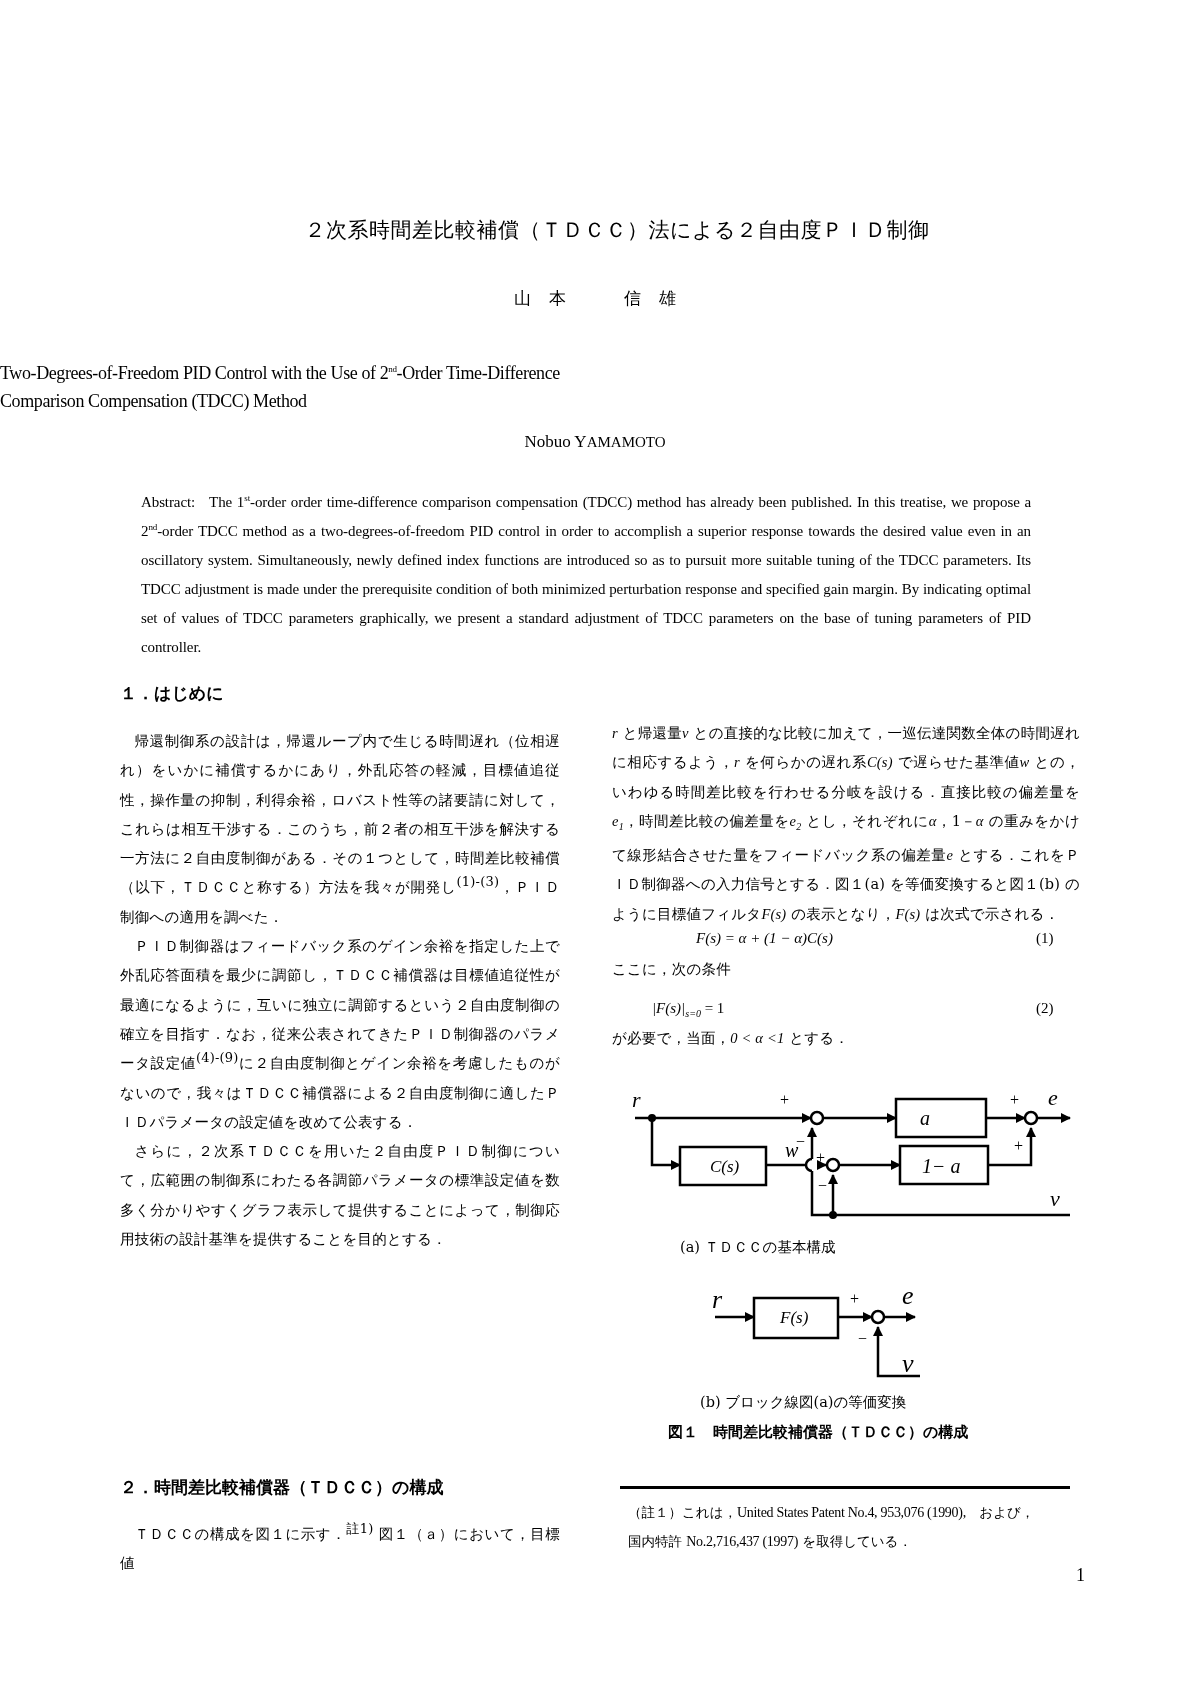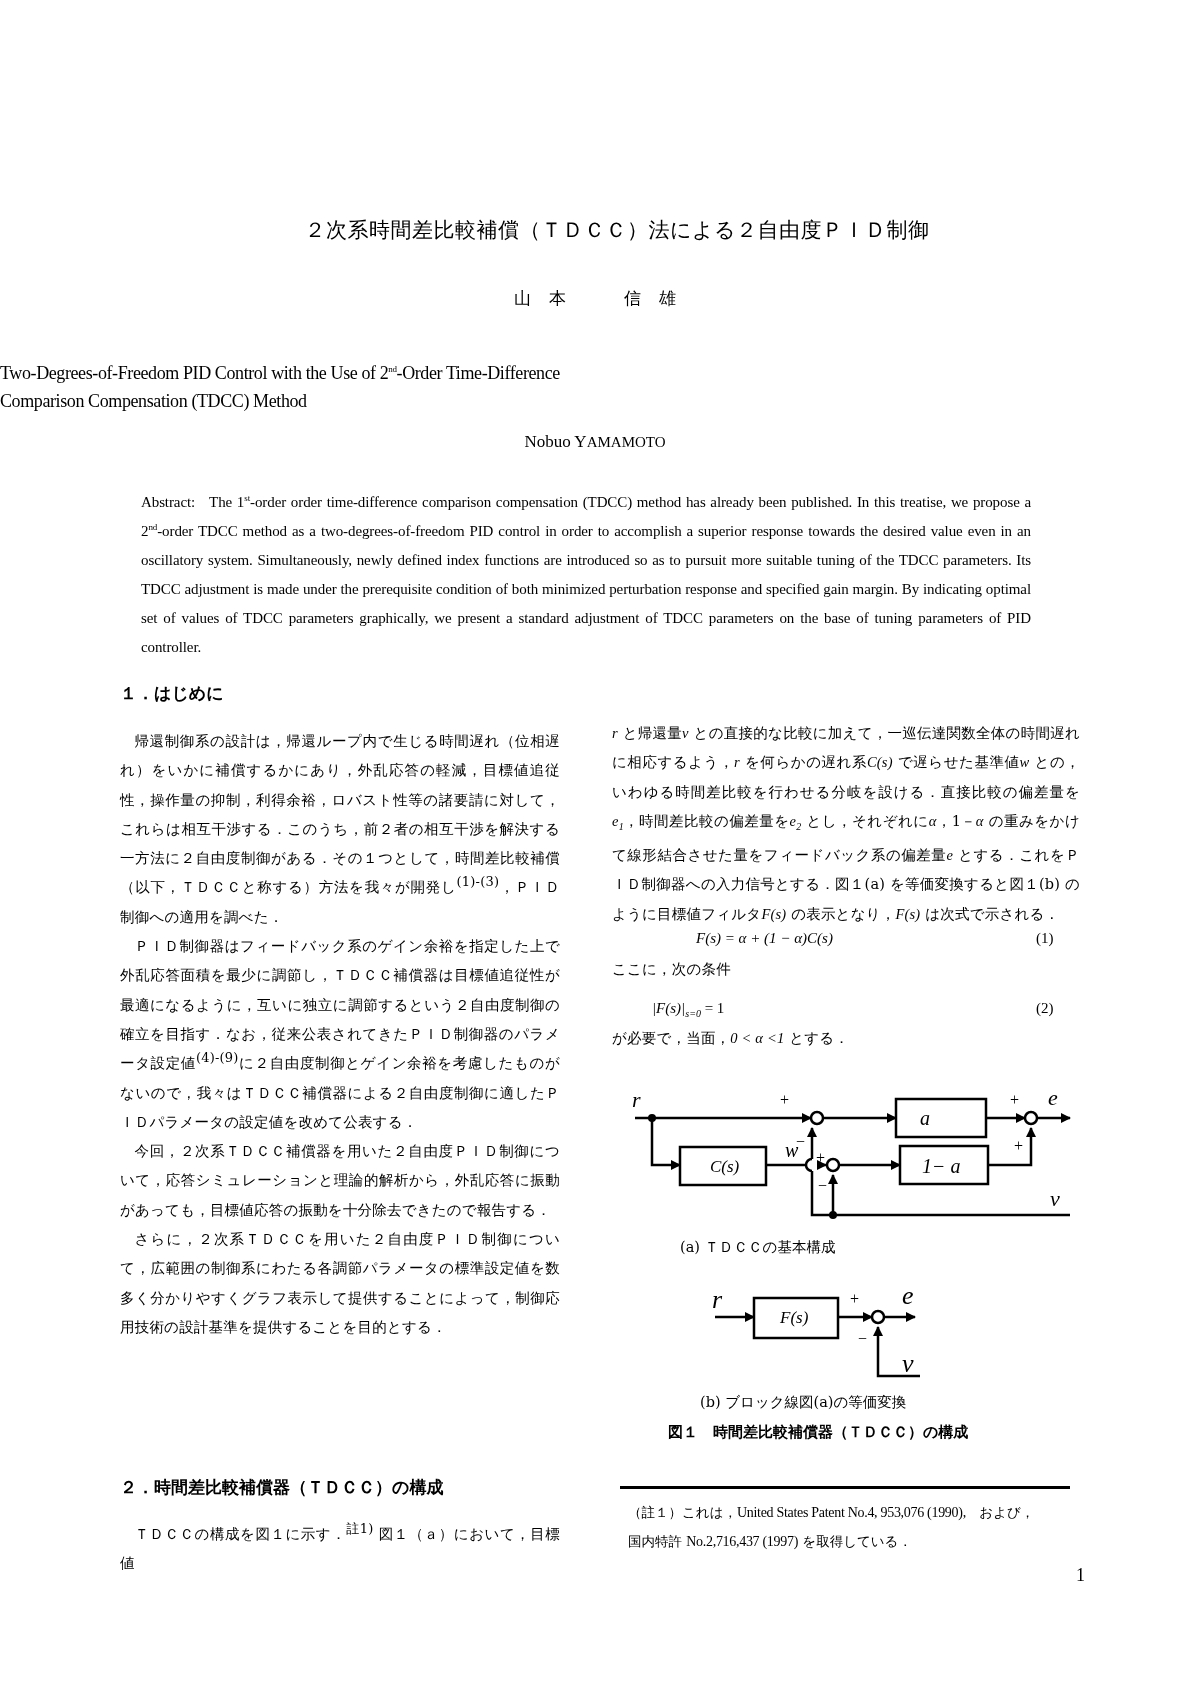--- a/index.html
+++ b/index.html
@@ -51,21 +51,20 @@
 </div>
 
 <div class="abs abstract">
   <b>Abstract:</b><span>The 1</span><sup>st</sup><span>-order order time-difference comparison compensation (TDCC) method has already been published.     In this treatise, we propose a 2</span><sup>nd</sup><span>-order TDCC method as a two-degrees-of-freedom PID control in order to accomplish a superior response towards the desired value even in an oscillatory system.     Simultaneously, newly defined index functions are introduced so as to pursuit more suitable tuning of the TDCC parameters.     Its TDCC adjustment is made under the prerequisite condition of both minimized perturbation response and specified gain margin.     By indicating optimal set of values of TDCC parameters graphically, we present a standard adjustment of TDCC parameters on the base of tuning parameters of PID controller.</span>
 </div>
 
 <div class="abs section-h" style="left:120px; top:682px;">１．はじめに</div>
 <div class="abs col-left para" style="top:727px;">
   <p class="ind"><span>帰還制御系の設計は，帰還ループ内で生じる時間遅れ（位相遅れ）をいかに補償するかにあり，外乱応答の軽減，目標値追従性，操作量の抑制，利得余裕，ロバスト性等の諸要請に対して，これらは相互干渉する．このうち，前２者の相互干渉を解決する一方法に２自由度制御がある．その１つとして，時間差比較補償（以下，ＴＤＣＣと称する）方法を我々が開発し</span><span class="ref">(1)-(3)</span><span>，ＰＩＤ制御への適用を調べた．</span></p>
   <p class="ind"><span>ＰＩＤ制御器はフィードバック系のゲイン余裕を指定した上で外乱応答面積を最少に調節し，ＴＤＣＣ補償器は目標値追従性が最適になるように，互いに独立に調節するという２自由度制御の確立を目指す．なお，従来公表されてきたＰＩＤ制御器のパラメータ設定値</span><span class="ref">(4)-(9)</span><span>に２自由度制御とゲイン余裕を考慮したものがないので，我々はＴＤＣＣ補償器による２自由度制御に適したＰＩＤパラメータの設定値を改めて公表する．</span></p>
-  <p class="ind">今回，２次系ＴＤＣＣ補償器を用いた２自由度ＰＩＤ制御について，応答シミュレーションと理論的解析から，外乱応答に振動があっても，目標値応答の振動を十分除去できたので報告する．</p>
   <p class="ind">さらに，２次系ＴＤＣＣを用いた２自由度ＰＩＤ制御について，広範囲の制御系にわたる各調節パラメータの標準設定値を数多く分かりやすくグラフ表示して提供することによって，制御応用技術の設計基準を提供することを目的とする．</p>
 </div>
 
 <div class="abs section-h" style="left:120px; top:1476px;">２．時間差比較補償器（ＴＤＣＣ）の構成</div>
 <div class="abs col-left para" style="top:1520px;">
   <p class="ind"><span>ＴＤＣＣの構成を図１に示す．</span><span class="ref">註1)</span><span> 図１（ａ）において，目標値</span></p>
 </div>
 
 <div class="abs col-right para" style="top:684px;margin-top:35px;">
   <p>

